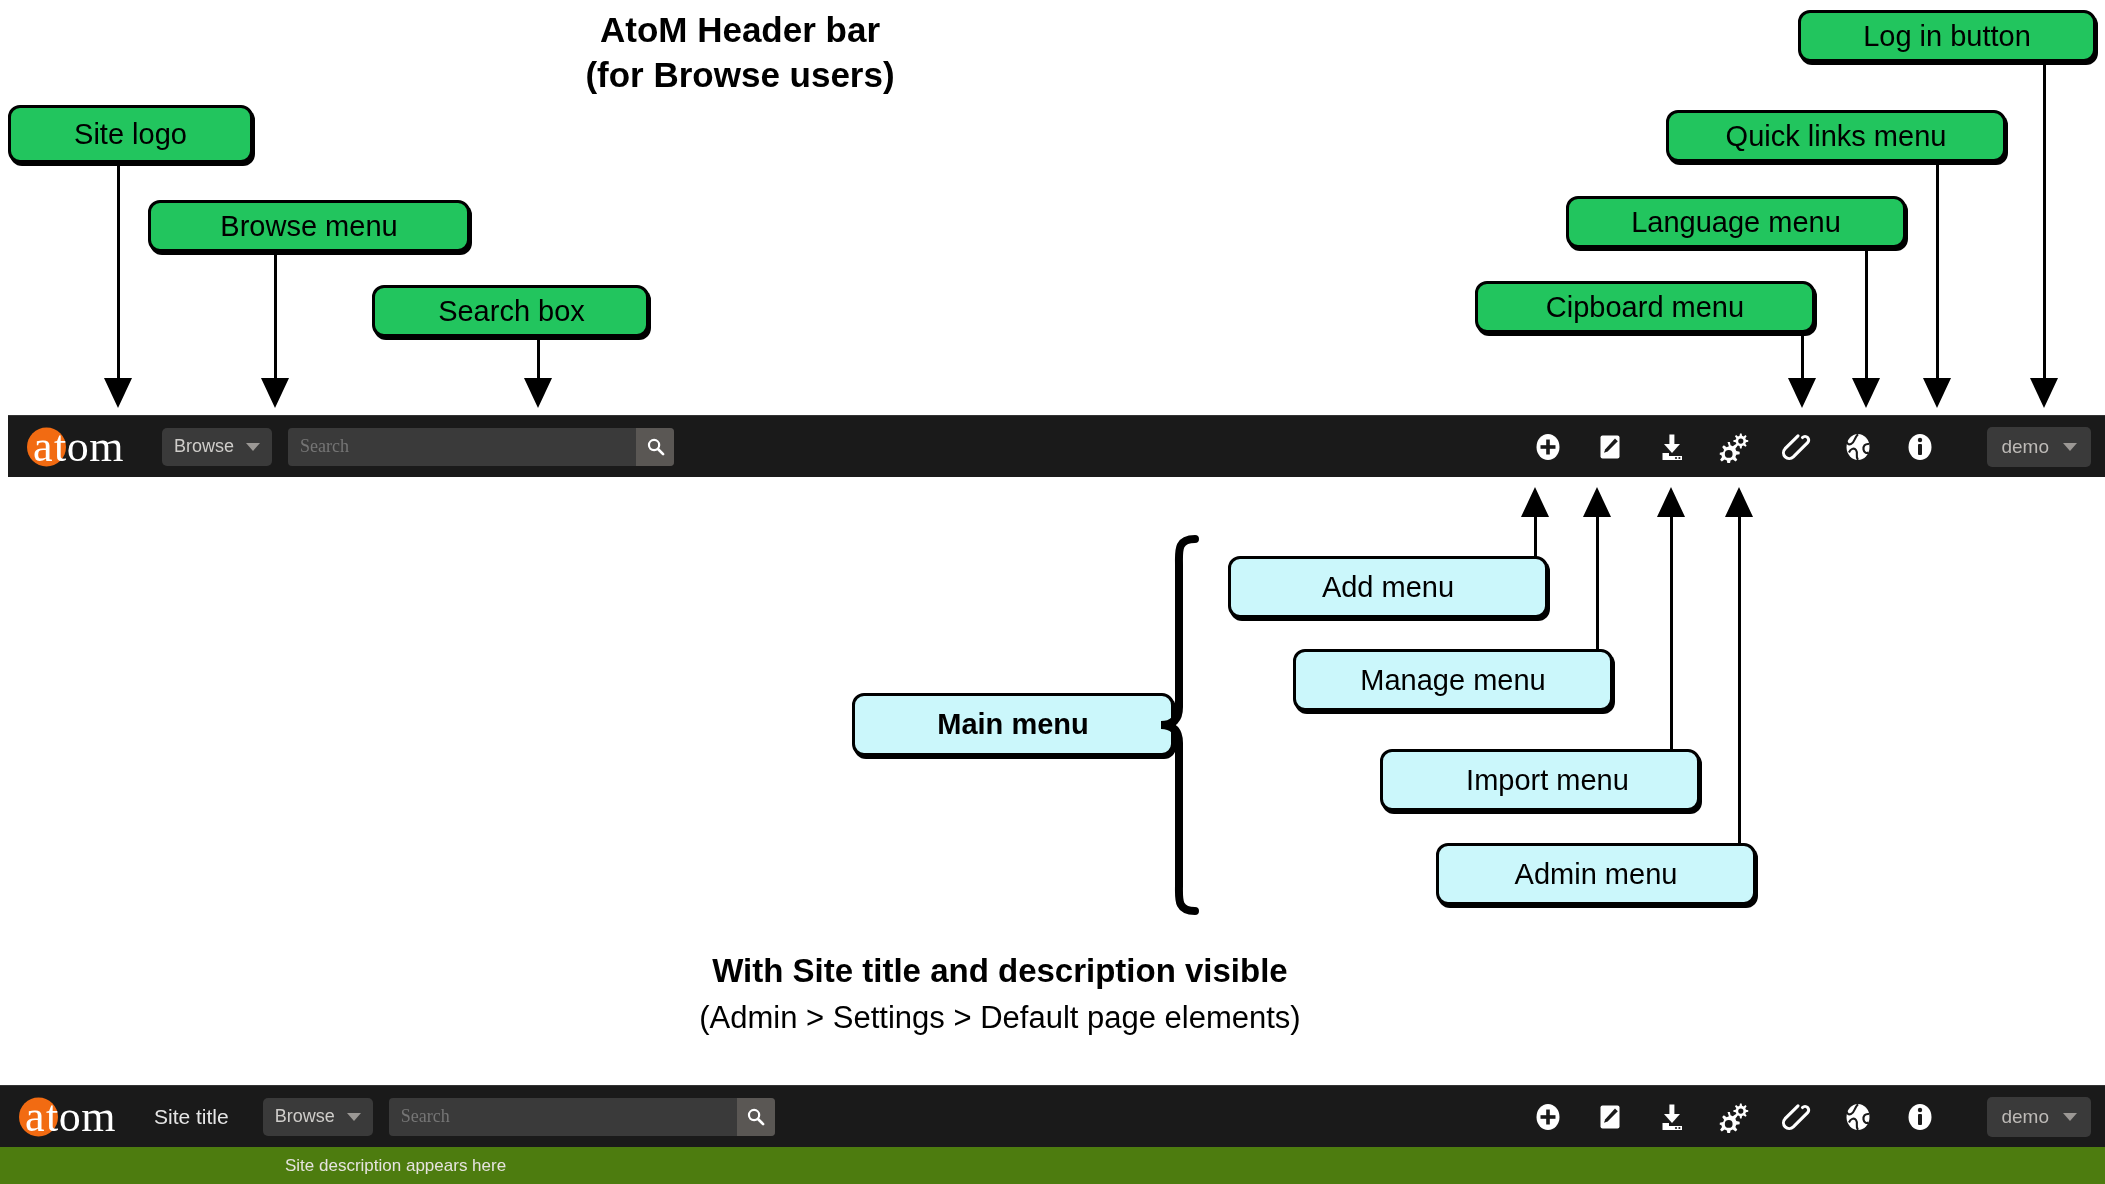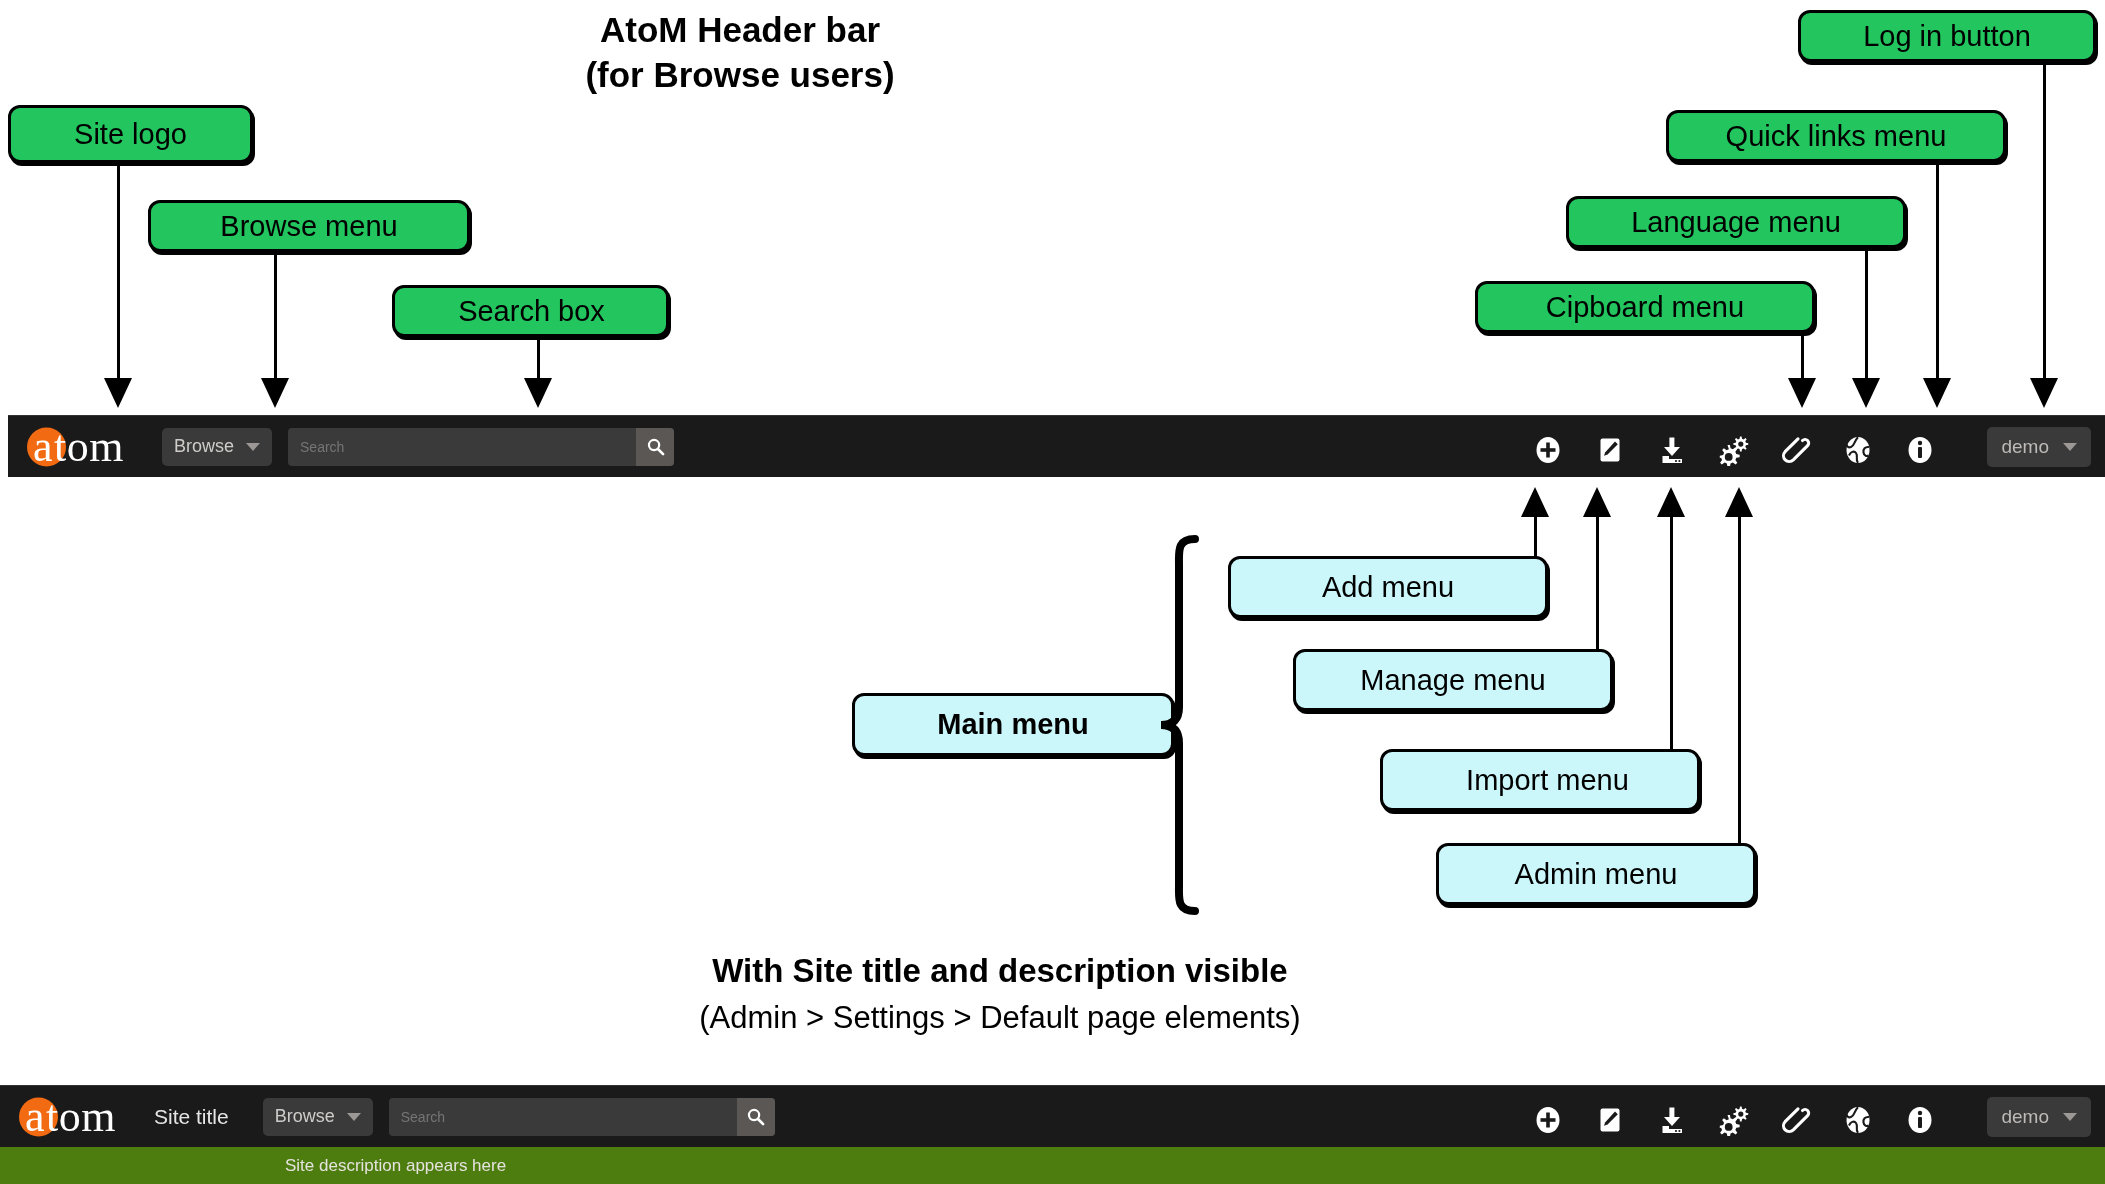--- a/index.html
+++ b/index.html
@@ -147,37 +147,37 @@
     display: flex;
     align-items: center;
     height: 38px;
     background: #3a3a3a;
     border-radius: 4px;
     overflow: hidden;
   }
   .search-field {
     flex: 1;
     color: #8e8b88;
-    font-size: 14px;
+    font-size: 18px;
     padding: 0 12px;
     background: transparent;
     border: none;
     outline: none;
     height: 100%;
-    font-family: Liberation Sans, sans-serif;
+    font-family: Liberation Serif, serif;
   }
   .search-btn {
     width: 38px; height: 38px;
     background: #5a5754;
     display: flex; align-items: center; justify-content: center;
   }
 
   .icon-row {
     display: flex;
-    align-items: flex-end;
+    align-items: center;
     gap: 28px;
     margin-left: auto;
   }
   .hicon {
     width: 34px; height: 34px;
     display: flex; align-items: center; justify-content: center;
   }
   .hicon svg { display: block; }
 
   .demo-btn {
@@ -211,21 +211,21 @@
   </div>
   <div class="vline" style="left:117px; top:163px; height:215px;"></div>
   <div class="arrow-down" style="left:104px; top:378px;"></div>
 
   <div class="callout peach" style="left:148px; top:200px; width:322px; height:52px;">
     <span>Browse menu</span>
   </div>
   <div class="vline" style="left:274px; top:252px; height:126px;"></div>
   <div class="arrow-down" style="left:261px; top:378px;"></div>
 
-  <div class="callout peach" style="left:392px; top:285px; width:277px; height:52px;padding-left:12px;">
+  <div class="callout peach" style="left:372px; top:285px; width:277px; height:52px;padding-left:12px;">
     <span>Search box</span>
   </div>
   <div class="vline" style="left:537px; top:337px; height:41px;"></div>
   <div class="arrow-down" style="left:524px; top:378px;"></div>
 
   <div class="callout peach" style="left:1475px; top:281px; width:340px; height:52px;">
     <span>Cipboard menu</span>
   </div>
   <div class="vline" style="left:1801px; top:333px; height:45px;"></div>
   <div class="arrow-down" style="left:1788px; top:378px;"></div>

